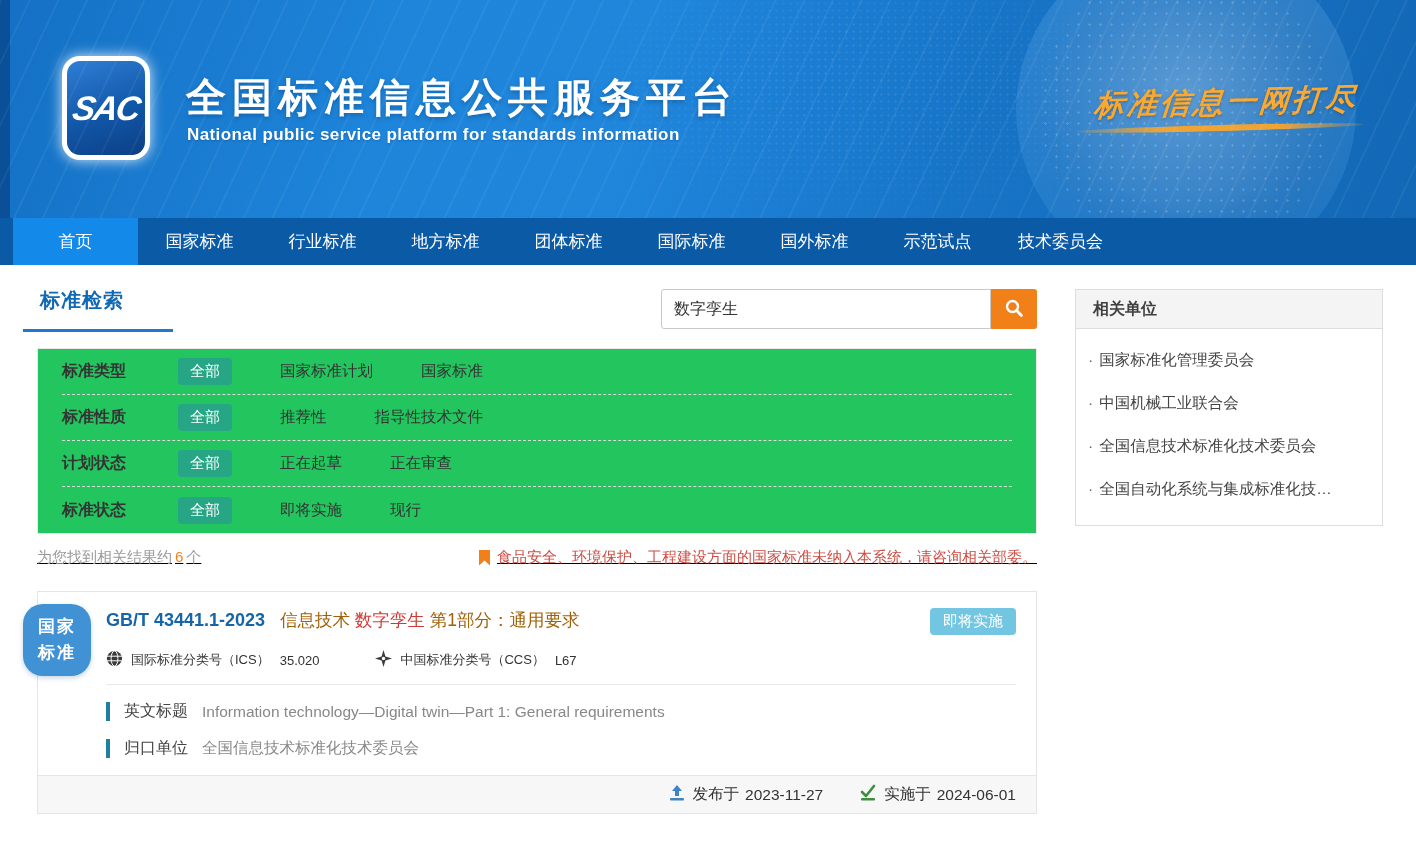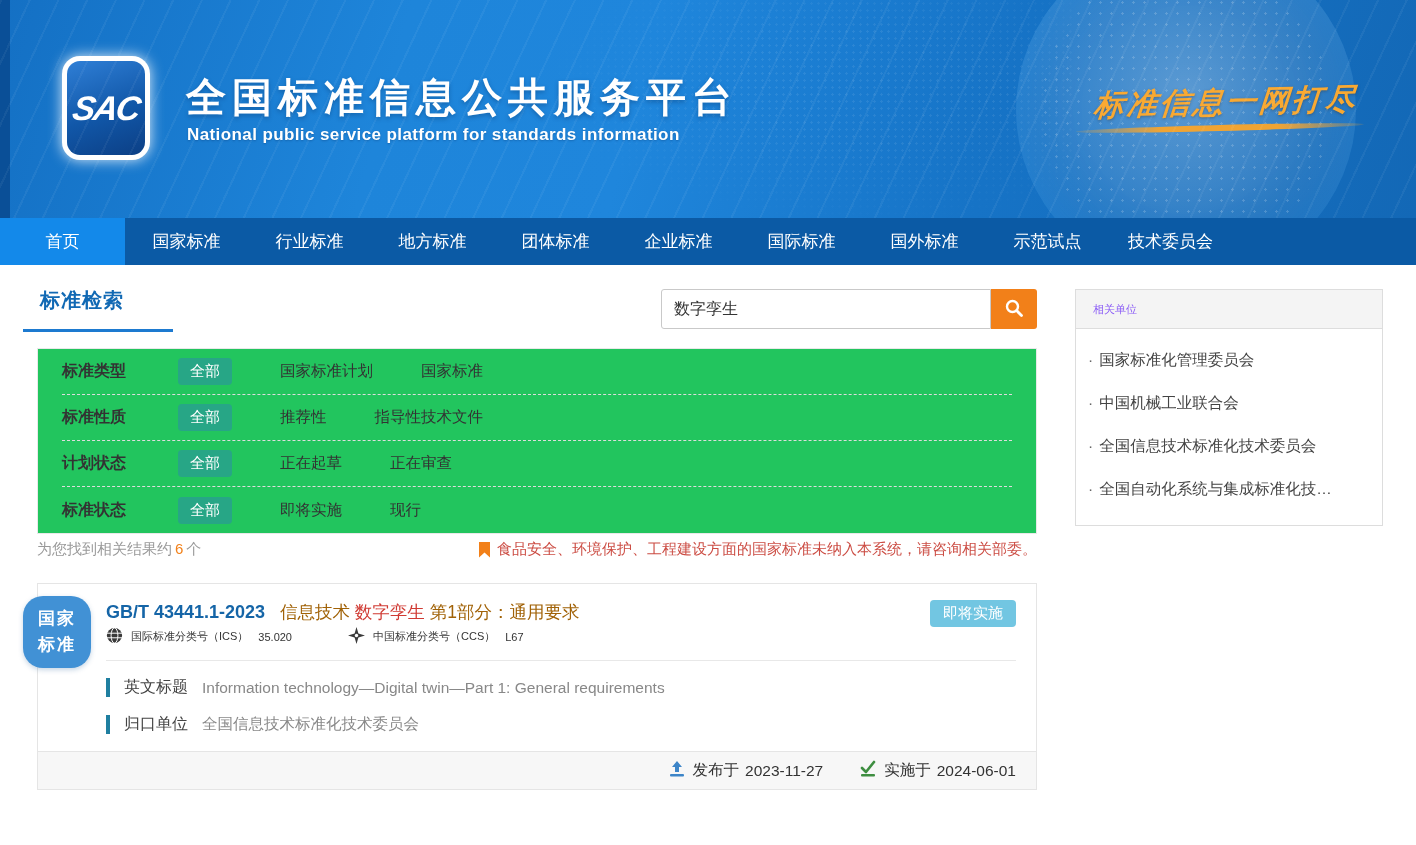--- a/index.html
+++ b/index.html
@@ -36,21 +36,21 @@
   .site-title-en { position:absolute; left:187px; top:125px; color:#fff; font-size:17px; font-weight:bold;
     letter-spacing:0.4px; text-shadow:0 1px 2px rgba(0,40,90,0.3); }
   .header-slogan { position:absolute; right:58px; top:82px; color:#f9a932; font-size:30px; font-weight:bold;
     font-style:italic; letter-spacing:3px; transform:rotate(-1.5deg) skewX(-6deg);
     text-shadow:0 1px 3px rgba(60,30,0,0.35); white-space:nowrap; }
   .slogan-underline { position:absolute; right:52px; top:125px; width:288px; height:6px;
     background:linear-gradient(90deg, rgba(249,169,50,0.15), #f0a433 30%, #f0a433 70%, rgba(249,169,50,0.15));
     border-radius:50%; transform:rotate(-1.5deg); }
 
   
-  .nav { height:47px; background:#0b5aa5; display:flex; }
+  .nav { height:47px; background:#0b5aa5; display:flex; padding-left:13px; }
   .nav-item { width:123px; line-height:47px; text-align:center; color:#fff; font-size:17px; cursor:pointer; }
   .nav-item.active { width:125px; background:#1389ea; }
 
   
   .content { display:flex; padding:22px 33px 0 37px; }
   .col-main { width:1000px; }
   .col-side { width:308px; margin-left:38px; }
 
   
   .search-header { display:flex; justify-content:space-between; align-items:flex-start; height:58px; }
@@ -70,21 +70,21 @@
   .filter-all-badge { background:#27a686; color:#fff; font-size:15px; padding:4px 12px; border-radius:4px;
     margin-left:28px; cursor:pointer; }
   .filter-option { margin-left:48px; font-size:15.5px; color:#333; cursor:pointer; }
 
   .expand-wrap { text-align:center; height:26px; }
   .expand-conditions { display:inline-block; margin-top:-1px; width:90px; padding:3px 0 5px;
     background:#e9f5fc; border:1px solid #cde7f5; border-top:none; border-radius:0 0 14px 14px;
     color:#33ad6c; font-size:15px; cursor:pointer; }
 
   
-  .results-row { display:flex; justify-content:space-between; align-items:center; margin-top:6px; }
+  .results-row { display:flex; justify-content:space-between; align-items:center; margin-top:14px;text-decoration:underline; }
   .results-summary { color:#999; font-size:15px; }
   .results-count { color:#f28019; margin:0 3px; }
   .results-notice { display:flex; align-items:center; }
   .bookmark-icon { width:11px; height:16px; background:#f28019; margin-right:7px; flex:none;
     clip-path:polygon(0 0,100% 0,100% 100%,50% 68%,0 100%); }
   .notice-text { color:#cc4d44; font-size:15px; }
 
   
   .result-card { position:relative; margin-top:24px; border:1px solid #e5e5e5; background:#fff; }
   .type-badge { position:absolute; left:-15px; top:12px; width:68px; height:72px; background:#4191d5;
@@ -92,39 +92,39 @@
     align-items:center; justify-content:center; line-height:26px; letter-spacing:2px;
     box-shadow:0 2px 5px rgba(30,90,150,0.25); }
   .card-main { padding:16px 20px 0 68px; }
   .card-title-row { display:flex; align-items:flex-start; justify-content:space-between; }
   .card-title { font-size:17.5px; cursor:pointer; }
   .std-code { color:#1565a7; font-weight:bold; font-size:18px; margin-right:10px; }
   .t-blue { color:#a16207; }
   .t-red { color:#d03a33; }
   .status-badge { background:#72c6e2; color:#fff; font-size:15px; padding:4px 13px; border-radius:4px;
     flex:none; margin-left:12px; }
-  .meta-row { display:flex; align-items:center; font-size:11px; color:#333; }
+  .meta-row { display:flex; align-items:center; margin-top:15px; font-size:13px; color:#333; }
   .meta-item { display:flex; align-items:center; margin-right:56px; }
   .meta-item svg { margin-right:8px; }
   .meta-value { margin-left:10px; }
   .card-divider { border-bottom:1px solid #e8e8e8; margin-top:14px; }
   .field-row { display:flex; align-items:center; margin-top:16px; }
   .field-bar { width:4px; height:19px; background:#1f7fa0; margin-right:14px; }
   .field-label { font-size:16px; color:#444; margin-right:14px; white-space:nowrap; }
   .field-value { font-size:15.5px; color:#888; }
   .card-footer { margin-top:16px; height:38px; background:#f7f7f7; border-top:1px solid #e5e5e5;
     display:flex; align-items:center; justify-content:flex-end; padding-right:20px; font-size:15.5px; color:#333; }
   .date-item { display:flex; align-items:center; margin-left:36px; }
   .date-item svg { margin-right:7px; }
   .date-label { margin-right:6px; }
 
   
   .side-panel { border:1px solid #ddd; background:#fff; margin-top:2px; }
   .side-header { height:39px; line-height:38px; background:#f4f4f4; border-bottom:1px solid #ddd;
-    font-size:11px; font-weight:normal; color:#8b5cf6; padding-left:17px; }
+    font-size:16px; font-weight:bold; color:#404040; padding-left:17px; }
   .side-list { padding:10px 16px 14px 12px; }
   .side-item { font-size:15.5px; color:#444; padding:11px 0; cursor:pointer; white-space:nowrap;
     overflow:hidden; text-overflow:ellipsis; }
   .side-bullet { color:#666; margin-right:6px; }
 </style>
 </head>
 <body>
 
 <div class="banner">
   <div class="dot-map"></div>
@@ -139,21 +139,20 @@
   <div class="header-slogan">标准信息一网打尽</div>
   <div class="slogan-underline"></div>
 </div>
 
 <div class="nav">
   <div class="nav-item active">首页</div>
   <div class="nav-item">国家标准</div>
   <div class="nav-item">行业标准</div>
   <div class="nav-item">地方标准</div>
   <div class="nav-item">团体标准</div>
-  <div class="nav-item">企业标准</div>
   <div class="nav-item">国际标准</div>
   <div class="nav-item">国外标准</div>
   <div class="nav-item">示范试点</div>
   <div class="nav-item">技术委员会</div>
 </div>
 
 <div class="content">
   <div class="col-main">
 
     <div class="search-header">

